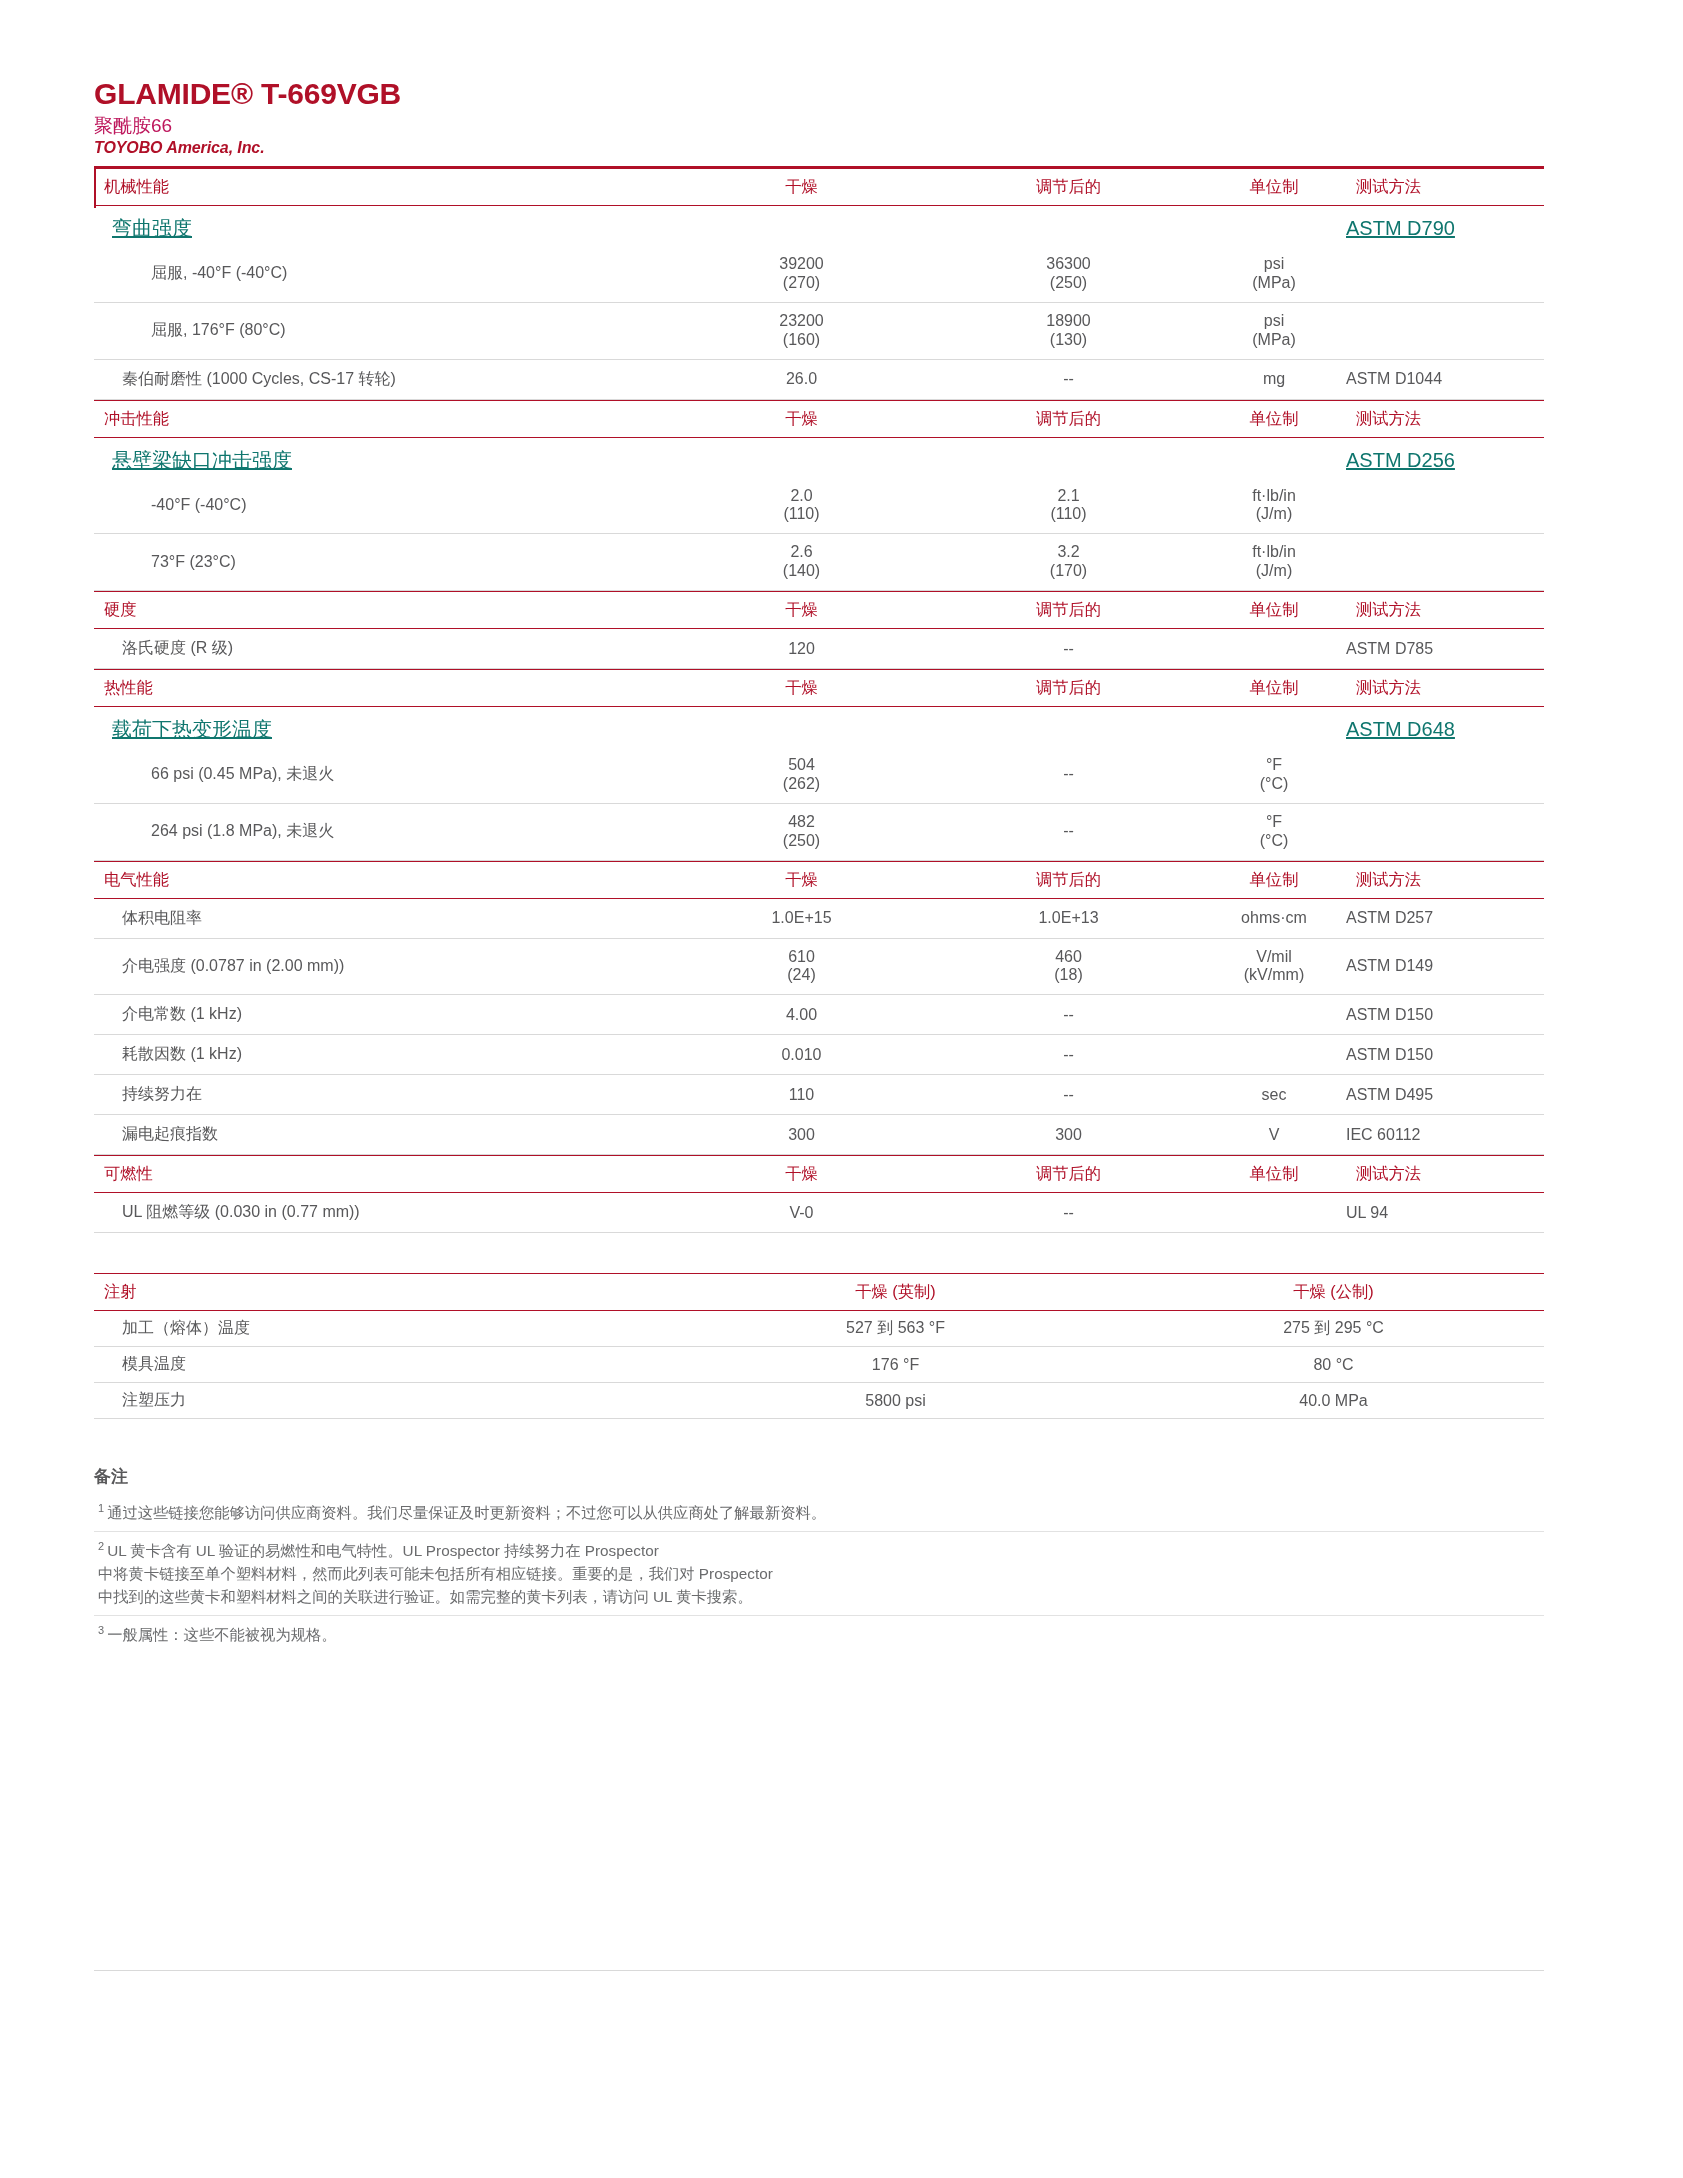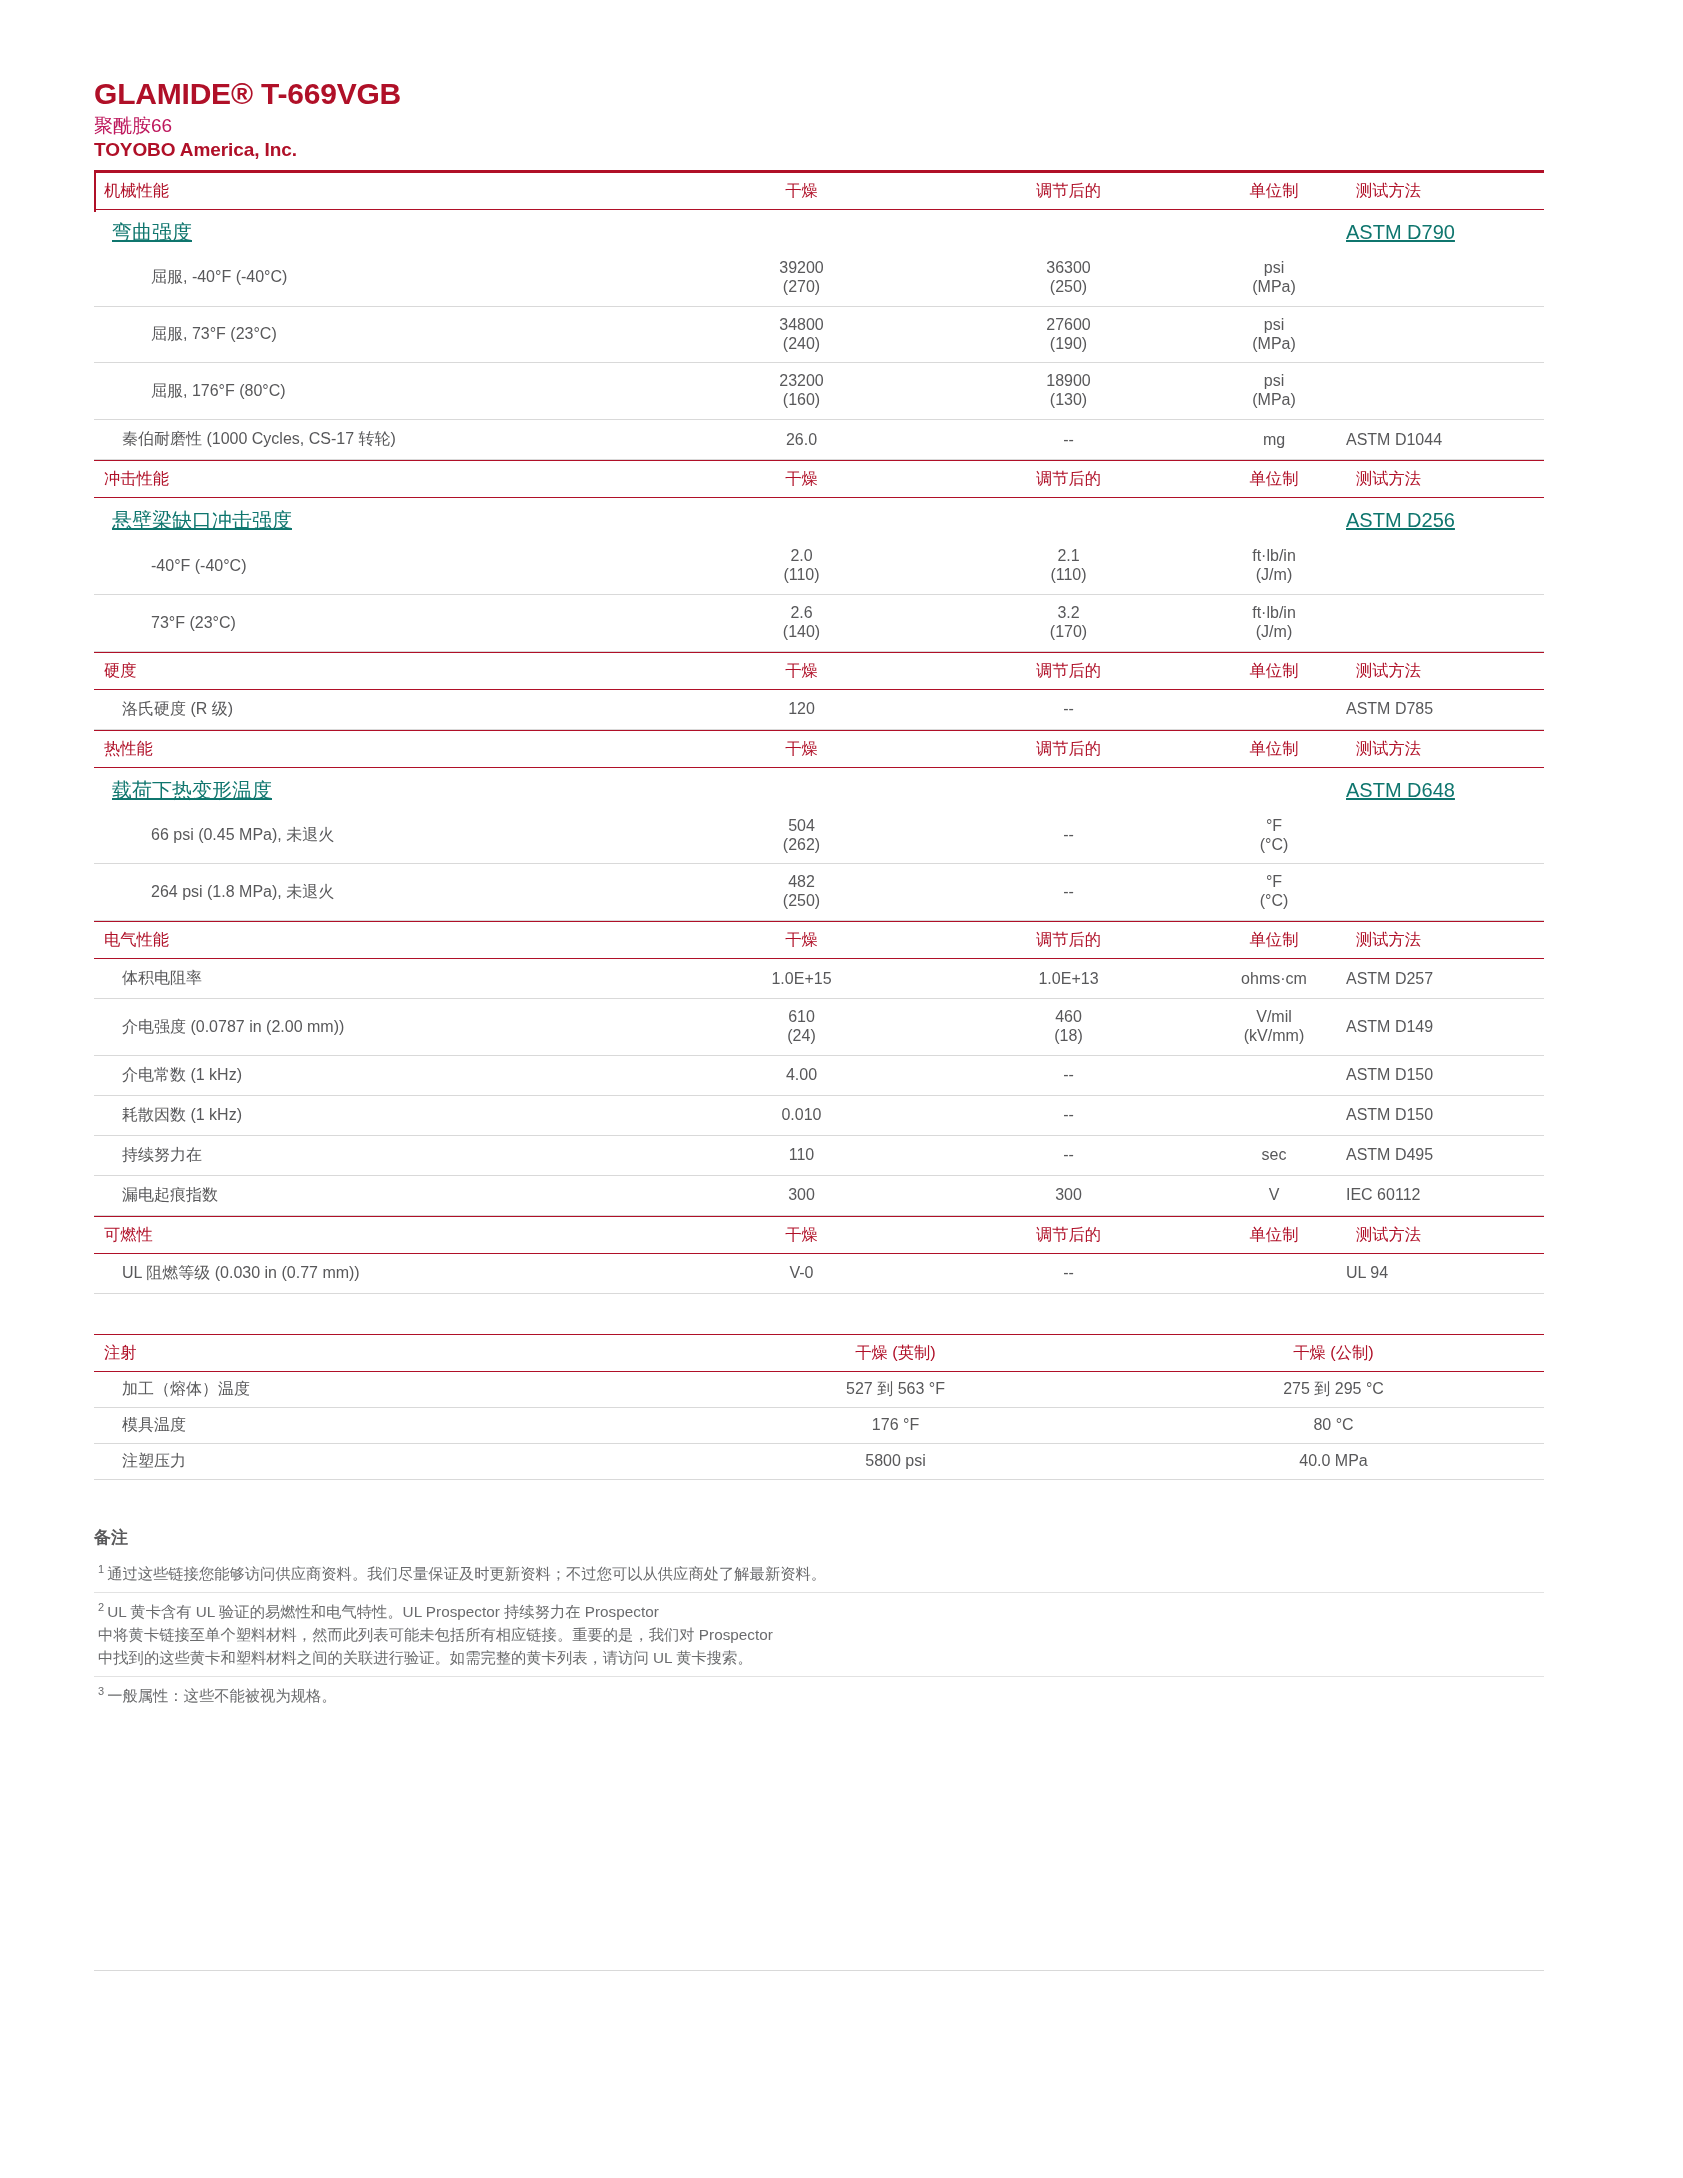--- a/index.html
+++ b/index.html
@@ -35,26 +35,27 @@
     margin: 0;
   }
   .product-subtitle {
     font-size: 19px;
     color: #be185d;
     line-height: 1.35;
     margin: 2px 0 0 0;
     font-weight: normal;
   }
   .company-name {
-    font-size: 19px;
+    font-size: 16px;
     font-weight: bold;
     color: #b01028;
     line-height: 1.3;
     margin: 0;
     letter-spacing: -0.1px;
+    font-style: italic;
   }
 
   
   .rule-wrap {
     position: relative;
     margin: 7px 0 0 94px;
     width: 1450px;
   }
   .rule-top {
     height: 2px;
@@ -252,42 +253,20 @@
             <td class="val">
               <div class="dual">
                 <span class="si">39200</span>
                 <span class="alt">(270)</span>
               </div>
             </td>
             <td class="val">
               <div class="dual">
                 <span class="si">36300</span>
                 <span class="alt">(250)</span>
-              </div>
-            </td>
-            <td class="unit">
-              <div class="unit-dual">
-                <span>psi</span>
-                <span>(MPa)</span>
-              </div>
-            </td>
-            <td class="test"></td>
-          </tr>
-          <tr class="data-row">
-            <td class="name ind2">屈服, 73°F (23°C)</td>
-            <td class="val">
-              <div class="dual">
-                <span class="si">34800</span>
-                <span class="alt">(240)</span>
-              </div>
-            </td>
-            <td class="val">
-              <div class="dual">
-                <span class="si">27600</span>
-                <span class="alt">(190)</span>
               </div>
             </td>
             <td class="unit">
               <div class="unit-dual">
                 <span>psi</span>
                 <span>(MPa)</span>
               </div>
             </td>
             <td class="test"></td>
           </tr>

